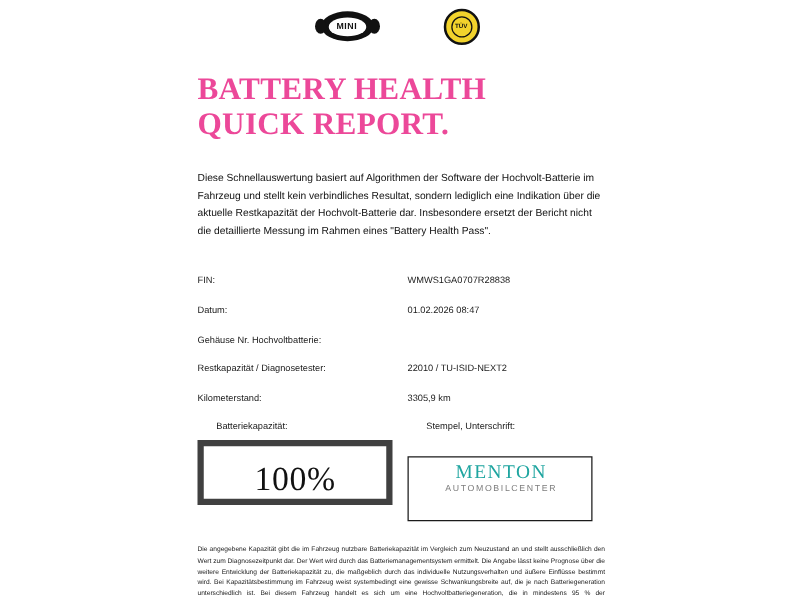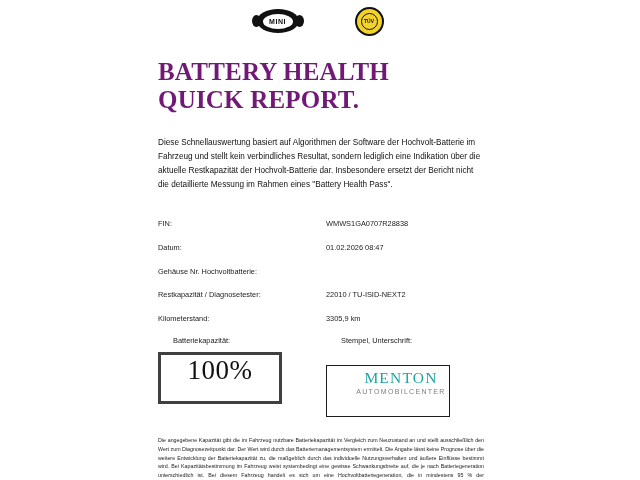--- a/index.html
+++ b/index.html
@@ -104,21 +104,21 @@
     left: 158px;
     top: 58px;
     width: 326px;
   }
   .title {
     font-family: "Liberation Serif", serif;
     font-weight: bold;
     font-size: 25px;
     line-height: 1.12;
     letter-spacing: 0.2px;
-    color: #701a75;
+    color: #ec4899;
     margin: 0 0 22px 0;
     white-space: pre-line;
   }
   .intro {
     font-size: 8.2px;
     line-height: 1.72;
     color: #111111;
     margin: 0 0 16px 0;
     text-align: left;
   }
@@ -150,37 +150,37 @@
   }
   .lower-left { width: 168px; flex: 0 0 168px; }
   .lower-right { flex: 1 1 auto; }
   .lower-caption {
     font-size: 7.4px;
     color: #1a1a1a;
     margin-bottom: 7px;
     padding-left: 15px;
   }
   .capacity-box {
-    width: 124px;
+    width: 156px;
     height: 52px;
-    border: 3px solid #404040;
-    display: flex;
-    align-items: flex-start;
+    border: 5px solid #404040;
+    display: flex;
+    align-items: flex-end;
     justify-content: center;
     box-sizing: border-box;
   }
   .capacity-value {
     font-family: "Liberation Serif", serif;
     font-size: 27px;
     font-weight: normal;
     letter-spacing: 0.5px;
     color: #111111;
   }
   .stamp-box {
-    width: 124px;
+    width: 148px;
     height: 52px;
     border: 1px solid #1b1b1b;
     box-sizing: border-box;
     position: relative;
     overflow: hidden;
     margin-top: 20px;
   }
   .stamp {
     position: absolute;
     left: 6px;

